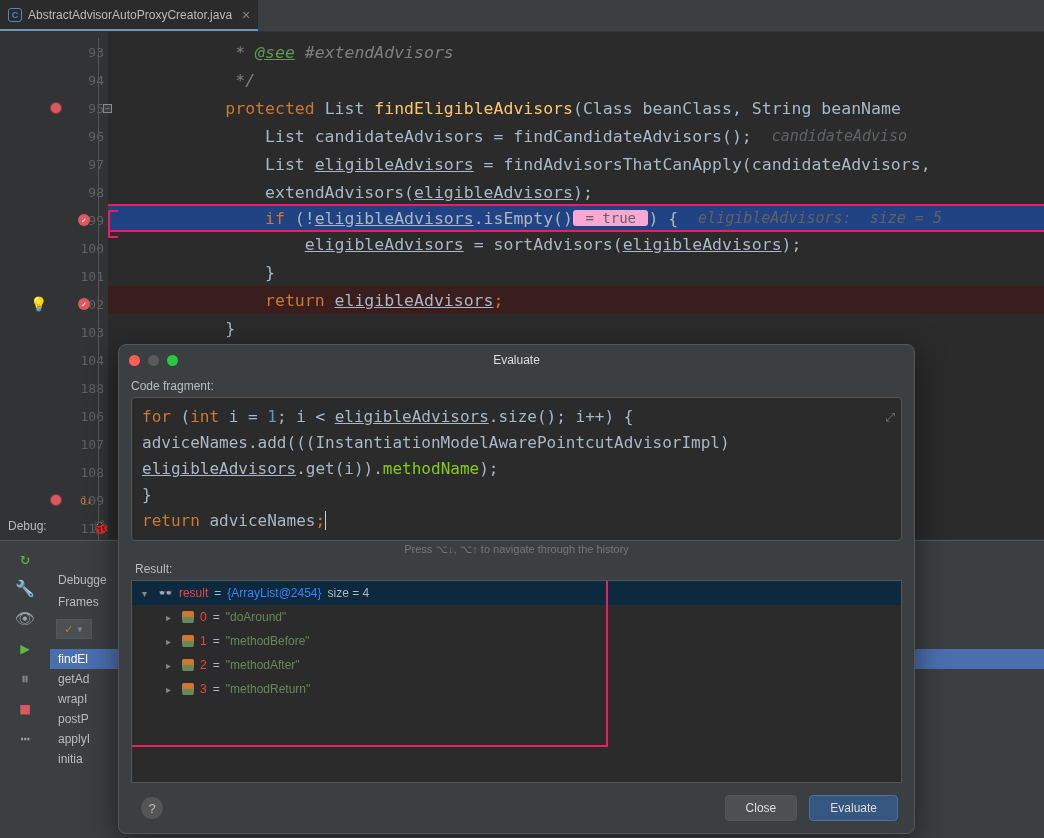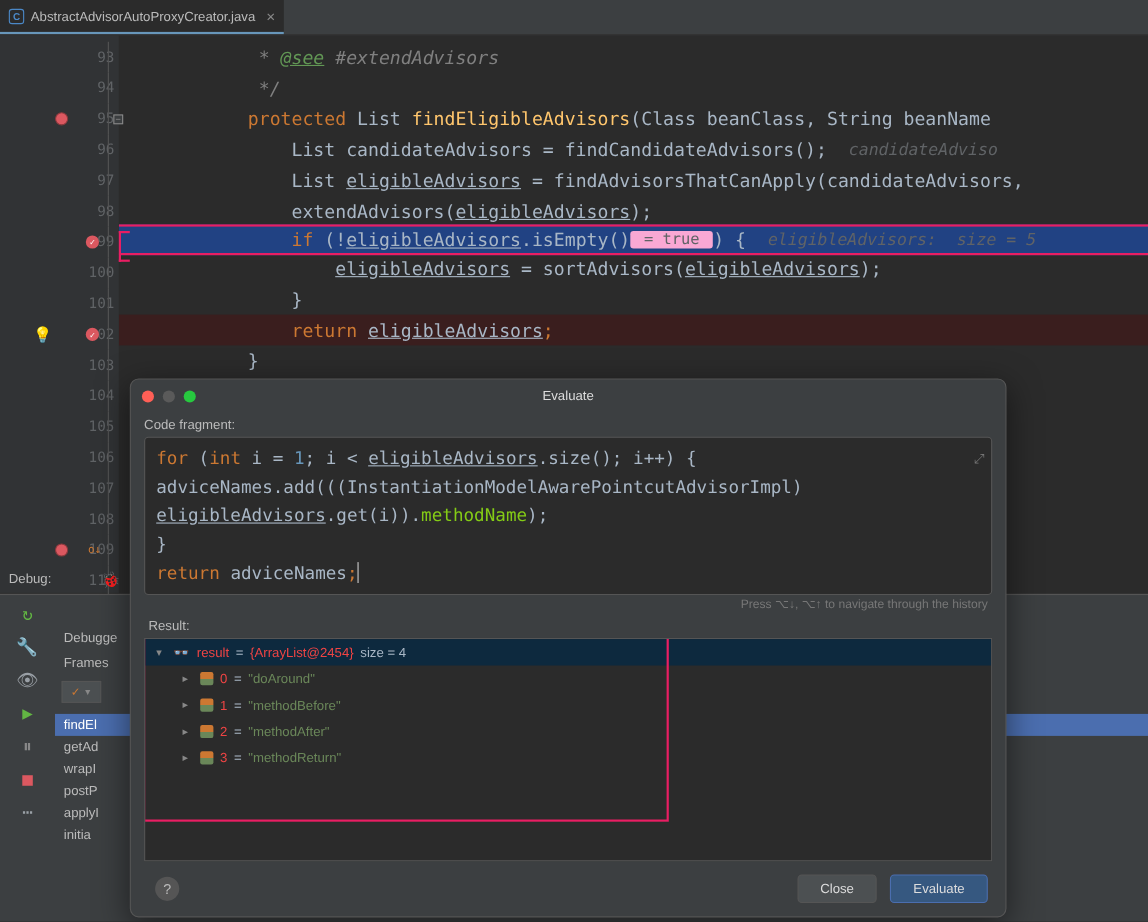--- a/index.html
+++ b/index.html
@@ -90,29 +90,29 @@
     box-shadow:0 8px 30px rgba(0,0,0,.5);
     display:flex;flex-direction:column;
   }
   .eval-titlebar{height:30px;display:flex;align-items:center;padding:0 10px;gap:8px;font-family:-apple-system,sans-serif;font-size:12px;color:#ddd;position:relative}
   .dot{width:11px;height:11px;border-radius:50%}
   .dot.r{background:#ff5f56}.dot.y{background:#5a5a5a}.dot.g{background:#27c93f}
   .eval-title{position:absolute;left:50%;transform:translateX(-50%)}
   .eval-label{font-family:-apple-system,sans-serif;font-size:12px;color:#bbb;padding:4px 12px}
   .eval-code{background:#2b2b2b;margin:0 12px;border:1px solid #555;border-radius:4px;padding:6px 10px;font-size:16px;line-height:26px;position:relative}
   .eval-expand{position:absolute;top:6px;right:6px;color:#777;font-size:12px}
-  .eval-hint{font-family:-apple-system,sans-serif;font-size:11px;color:#777;text-align:right;padding:2px 16px}
+  .eval-hint{font-family:-apple-system,sans-serif;font-size:11px;color:#777;text-align:center;padding:2px 16px}
   .eval-result-label{font-family:-apple-system,sans-serif;font-size:12px;color:#bbb;padding:4px 16px}
   .eval-result{background:#2b2b2b;margin:0 12px;border:1px solid #555;flex:1;overflow:auto;font-family:-apple-system,sans-serif;font-size:12px}
   .result-row{display:flex;align-items:center;height:24px;padding-left:10px;gap:6px}
   .result-row.sel{background:#0d293e}
   .tree-arrow{color:#888;font-size:10px;width:10px}
   .ring-icon{color:#888;font-size:12px}
   .var-row-icon{width:12px;height:12px;background:linear-gradient(#cc7832 50%, #6a8759 50%);border-radius:2px}
-  .vk{color:#ef4444}.ve{color:#a9b7c6}.vg{color:#ef4444}.vs{color:#6a8759}
+  .vk{color:#ef4444}.ve{color:#a9b7c6}.vg{color:#3b82f6}.vs{color:#6a8759}
   .eval-footer{display:flex;justify-content:flex-end;align-items:center;padding:12px 16px;gap:12px}
   .help-circle{width:22px;height:22px;border-radius:50%;background:#555;color:#bbb;display:flex;align-items:center;justify-content:center;margin-right:auto;margin-left:6px;font-family:sans-serif}
   .btn{padding:5px 20px;border:1px solid #555;background:#4c5052;color:#ddd;font-family:-apple-system,sans-serif;font-size:12px;border-radius:4px}
   .btn.primary{background:#365880;border-color:#4b6eaf}
   .result-box-highlight{position:absolute;border:2px solid #e91e63;pointer-events:none}
   .highlight-left{position:absolute;left:108px;top:210px;width:10px;height:28px;border:2px solid #e91e63;border-right:none}
   .bug-icon{color:#62b543;font-size:14px;padding:0 6px}
 </style>
 </head>
 <body>
@@ -174,21 +174,21 @@
       </div>
       <div class="gutter-row">
         <span class="gutter-num">103</span>
         <span class="fold-line"></span>
       </div>
       <div class="gutter-row">
         <span class="gutter-num">104</span>
         <span class="fold-line"></span>
       </div>
       <div class="gutter-row">
-        <span class="gutter-num">105</span>
+        <span class="gutter-num">188</span>
         <span class="fold-line"></span>
       </div>
       <div class="gutter-row">
         <span class="gutter-num">106</span>
         <span class="fold-line"></span>
       </div>
       <div class="gutter-row">
         <span class="gutter-num">107</span>
         <span class="fold-line"></span>
       </div>

